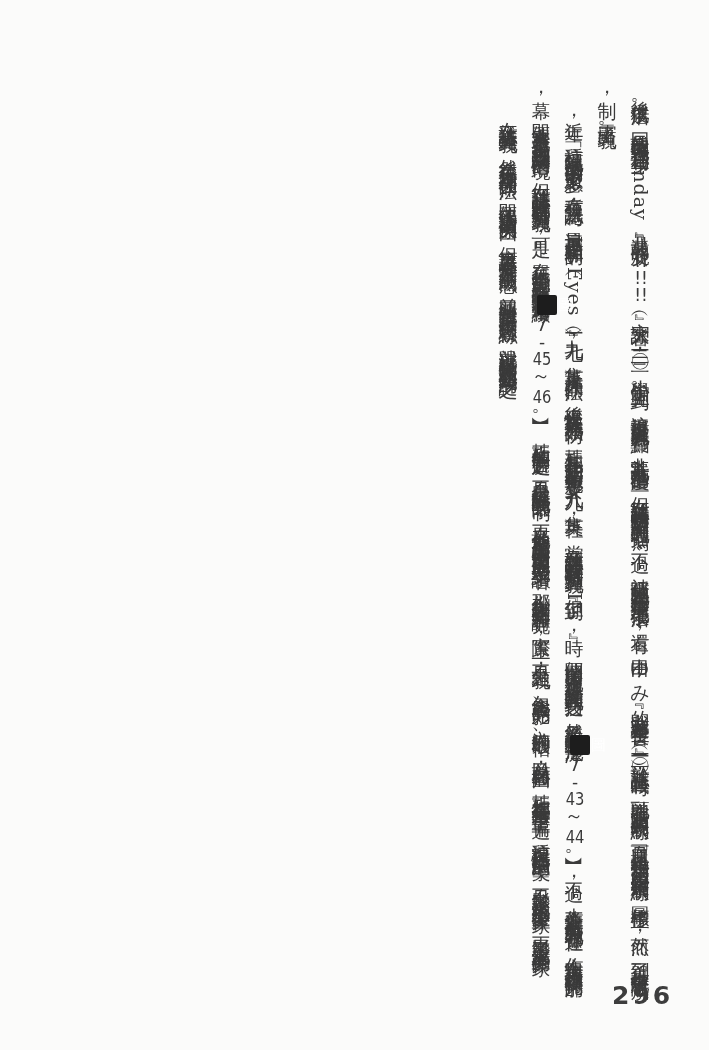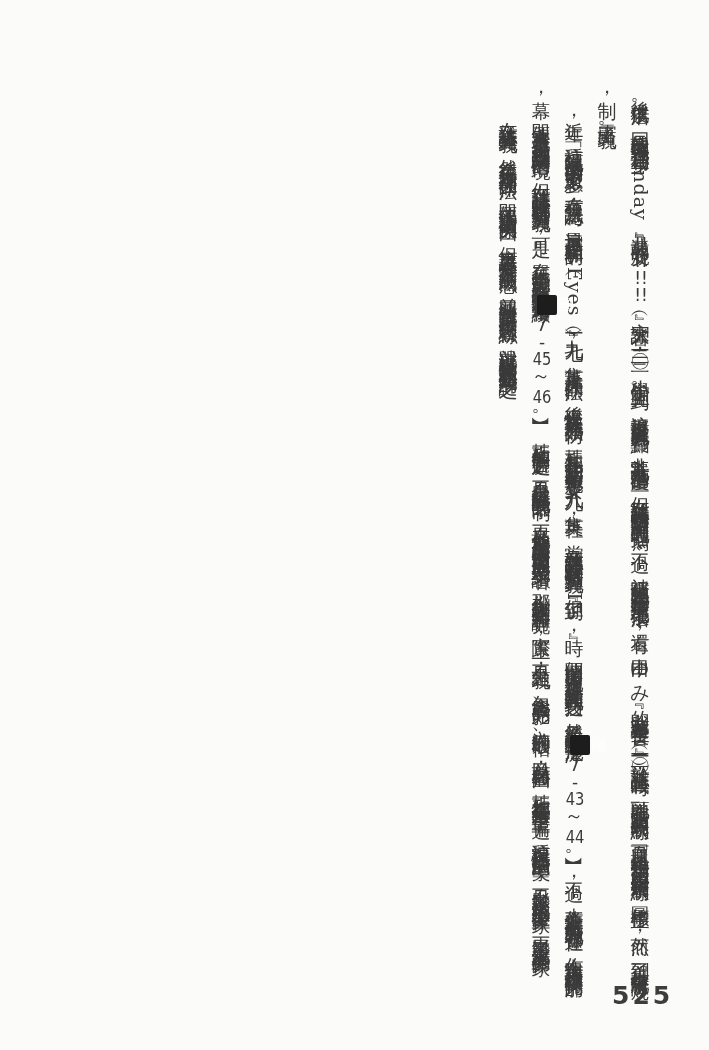--- a/index.html
+++ b/index.html
@@ -60,14 +60,14 @@
 </style>
 </head>
 <body style="background: rgb(251, 251, 250);">
 
 <div class="scan-page">
   <div class="article" style="color: rgb(58, 58, 58);">
       <p class="para"><span>後就復活了。同樣的現象也可在『週刊少年</span><span class="latin">Sunday</span><span>』連載的『競女</span><span class="tcy">!!</span><span class="tcy">!!</span><span class="tcy">!!</span><span class="tcy">!!</span><span>』（空詠大智／二〇一三，小學館）上見到。這部漫畫是以乳頭為賣點，非常亂七八糟的漫畫，但在雜誌連載時仍迴避了鮮明的乳頭描寫。不過，被隱藏的乳頭在單行本中漂亮地復活了。還有，中田ゆみ的『我老婆是學生會長！』（二〇一一）於雜誌上連載時，乳頭皆有貼上明顯的規制線，而且還是「小雞規制」（用小雞圖案當規制線，圖標修正）！然而，到了單行本中就解除了規制，露出了乳頭。</span></p>
       <p class="para indent"><span>近年，這種「乳頭復活」的例子愈來愈多，有種說法認為，這最早是由桂正和的『</span><span class="latin">I"s</span><span>（</span><span class="latin">Eyes</span><span>）』（一九九七，集英社）導入的作法，後來慢慢被其他作品效仿。桂正和九〇年代初期的名作『電影少女』（一九八九，集英社），當初在雜誌連載時並沒有特別遮掉乳頭；但到了『</span><span class="latin">I"s</span><span>』時，便開發出了用泡沫遮掉意外走光的乳頭之技巧，然後又在單行本中拿掉泡沫【</span><span class="badge" style="background: rgb(29, 29, 29);">圖</span><span class="tcy">7</span><span class="tcy">-</span><span class="tcy">43</span><span>～</span><span class="tcy">44</span><span>】。不過，本作並沒有把所有的乳頭都遮住。作中女角擔任裸體模特兒的那幕，即便本身就是不容易讓人感覺到猥褻的情境，但在雜誌上連載時就沒有特別遮掩乳頭。可是，在單行本中能夠看出作者有特地把乳頭畫得更精緻【</span><span class="badge" style="background: rgb(29, 29, 29);">圖</span><span class="tcy">7</span><span class="tcy">-</span><span class="tcy">45</span><span>～</span><span class="tcy">46</span><span>】。桂正和的厲害之處，不只是單純解除乳頭的限制，更在於他希望把美麗的事物用更美麗的姿態呈現給讀者，那份創作者的堅持和講究。實際上，不只是乳頭，包含衣服的光影、內褲的皺褶、以及封面插圖，桂正和都在單行本中重畫了一遍。這種對色情描寫的「美學」，不只影響了後來的少年漫畫作家，更影響了成人漫畫的作家。</span></p>
       <p class="para indent"><span>在雜誌上遮掩乳頭，然後在單行本補回去的作法，即便仍不清楚確切的原因，但應該是為了提升單行本的高級感，並回饋出錢購買單行本的忠實粉絲。就跟深夜檔動畫的殺必死鏡頭的謎之</span></p>
     </div>
-  <div class="page-number" style="color: rgb(61, 61, 61);">525</div>
+  <div class="page-number" style="color: rgb(61, 61, 61);">296</div>
 </div>
 
 </body></html>

